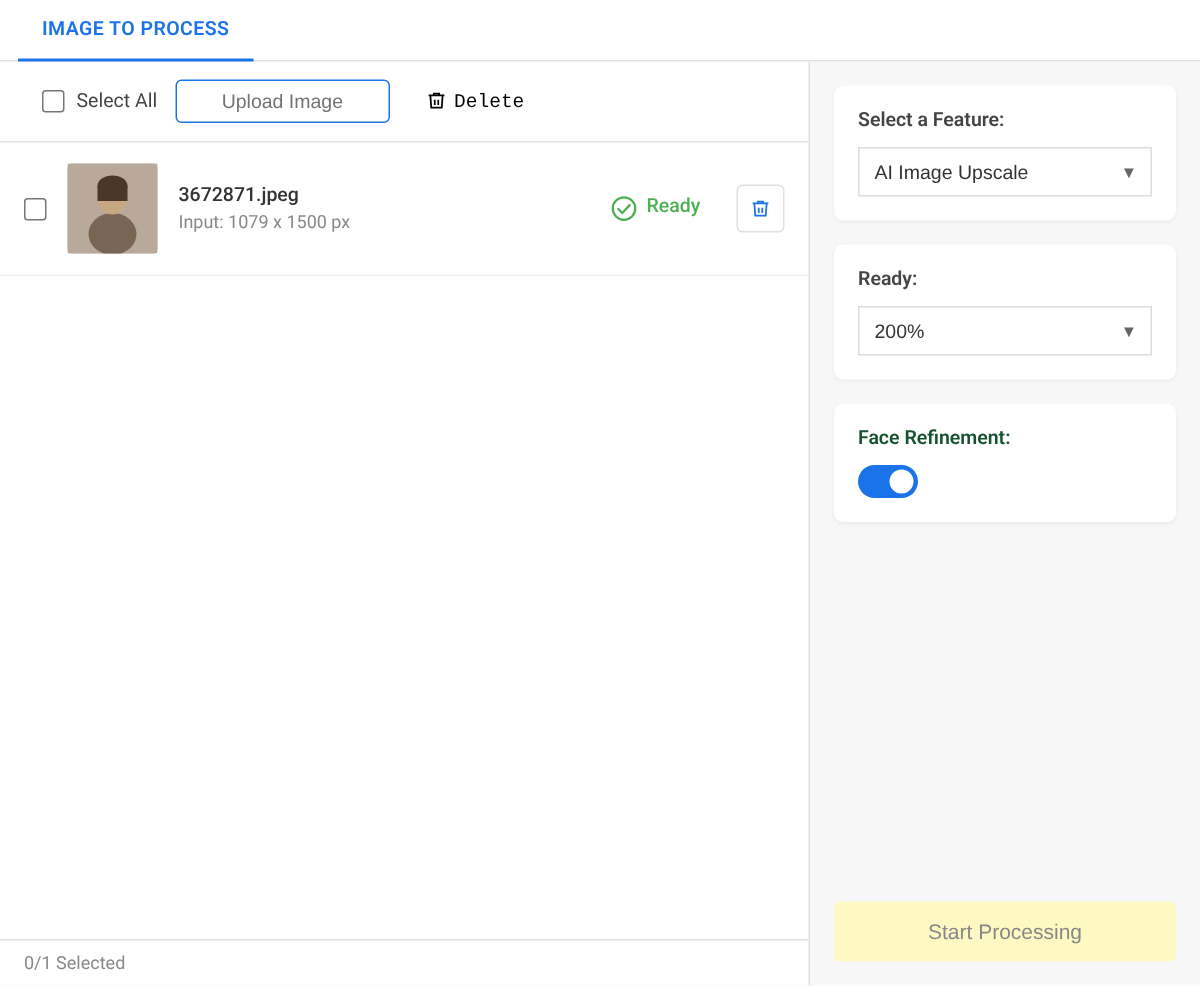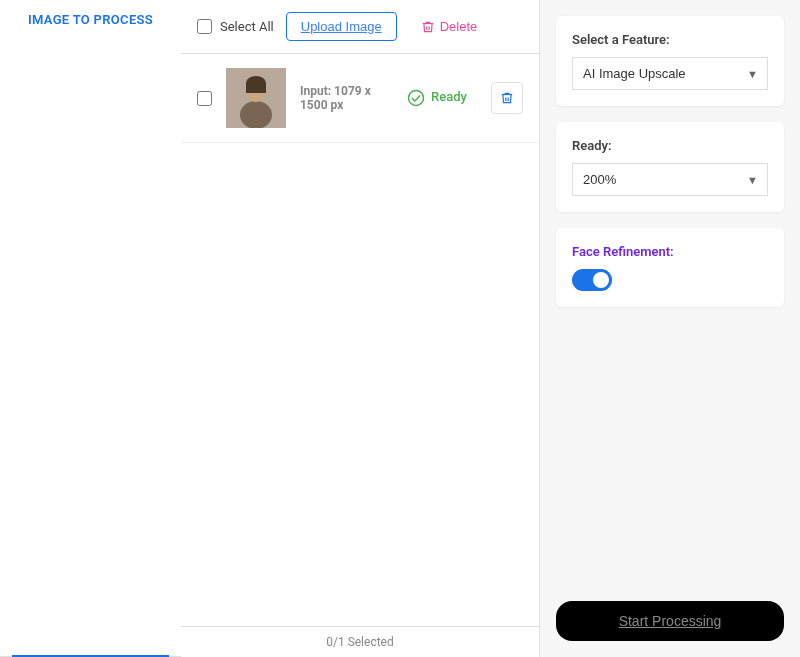--- a/index.html
+++ b/index.html
@@ -8,21 +8,21 @@
       background: #f5f5f5;
       width: 800px;
       height: 657px;
       overflow: hidden;
       font-size: 14px;
       color: #333;
     }
 
     .main-container {
       display: flex;
-      flex-direction: row;
+      flex-direction: column;
       height: 657px;
       background: #fff;
     }
 
     
     .tabs {
       display: flex;
       border-bottom: 1px solid #e0e0e0;
       padding: 0 12px;
       background: #fff;
@@ -84,50 +84,50 @@
       border-bottom: 1px solid #e0e0e0;
     }
 
     .checkbox-label {
       display: flex;
       align-items: flex-end;
       gap: 8px;
       font-size: 13px;
       color: #444;
       cursor: pointer;
+      margin-left: 12px;
     }
 
     .checkbox-label input[type="checkbox"] {
       width: 15px;
       height: 15px;
       cursor: pointer;
     }
 
     .btn-upload {
-      padding: 6px 14px;
+      padding: 6px 30px;
       border: 1.5px solid #1a73e8;
       background: #fff;
-      color: #3b82f6;
+      color: #737373;
       border-radius: 4px;
       font-size: 13px;
       font-weight: 500;
       cursor: pointer;
-      text-decoration: underline;
     }
 
     .btn-delete {
       display: flex;
-      align-items: center;
       gap: 5px;
       padding: 6px 12px;
       border: none;
       background: none;
-      color: #ec4899;
-      font-size: 13px;
-      cursor: pointer;
+      color: #000000;
+      font-size: 13px;
+      cursor: pointer;
+      font-family: Liberation Mono, monospace;
     }
 
     
     .image-list {
       flex: 1;
       overflow-y: auto;
     }
 
     .image-item {
       display: flex;
@@ -163,21 +163,20 @@
 
     .image-name {
       font-size: 13px;
       font-weight: 500;
       color: #333;
     }
 
     .image-dims {
       font-size: 12px;
       color: #888;
-      font-weight: bold;
     }
 
     .status-ready {
       display: flex;
       align-items: flex-start;
       gap: 6px;
       color: #4caf50;
       font-size: 13px;
       font-weight: 500;
       min-width: 80px;
@@ -201,21 +200,20 @@
       cursor: pointer;
       color: #888;
     }
 
     
     .status-bar {
       padding: 8px 16px;
       font-size: 12px;
       color: #888;
       border-top: 1px solid #e0e0e0;
-      text-align: center;
     }
 
     
     .right-panel {
       width: 260px;
       display: flex;
       flex-direction: column;
       background: #f7f7f7;
       padding: 16px;
       gap: 16px;
@@ -229,21 +227,21 @@
     }
 
     .settings-label {
       font-size: 13px;
       font-weight: 600;
       color: #444;
       margin-bottom: 10px;
     }
 
     .settings-label.orange {
-      color: #6d28d9;
+      color: #14532d;
     }
 
     .select-wrapper {
       position: relative;
     }
 
     .settings-select {
       width: 100%;
       padding: 8px 32px 8px 10px;
       border: 1px solid #ddd;
@@ -306,28 +304,27 @@
 
     .toggle-switch input:checked + .toggle-slider:before {
       transform: translateX(18px);
     }
 
     .spacer { flex: 1; }
 
     .btn-start {
       width: 100%;
       padding: 12px;
-      background: #000000;
+      background: #fef9c3;
       border: none;
-      border-radius: 16px;
+      border-radius: 4px;
       font-size: 14px;
       font-weight: 500;
       color: #888;
       cursor: not-allowed;
-      text-decoration: underline;
     }
   </style>
 </head>
 <body>
 
 <div class="main-container">
 
   <div class="tabs">
     <div class="tab active">
       <span>IMAGE TO PROCESS</span>
@@ -364,20 +361,21 @@
 
               <ellipse cx="30" cy="47" rx="16" ry="14" fill="#7a6555"></ellipse>
 
               <ellipse cx="30" cy="22" rx="10" ry="12" fill="#c8a882"></ellipse>
 
               <ellipse cx="30" cy="15" rx="10" ry="7" fill="#4a3728"></ellipse>
               <rect x="20" y="15" width="20" height="10" fill="#4a3728"></rect>
             </svg>
           </div>
           <div class="image-info">
+            <span class="image-name">3672871.jpeg</span>
             <span class="image-dims">Input: 1079 x 1500 px</span>
           </div>
           <div class="status-ready">
             <svg class="check-icon" viewBox="0 0 24 24" fill="none">
               <circle cx="12" cy="12" r="10" stroke="#4caf50" stroke-width="2"></circle>
               <polyline points="7 12.5 10.5 16 17 9" stroke="#4caf50" stroke-width="2" stroke-linecap="round" stroke-linejoin="round"></polyline>
             </svg>
             <span>Ready</span>
           </div>
           <button class="btn-trash">

